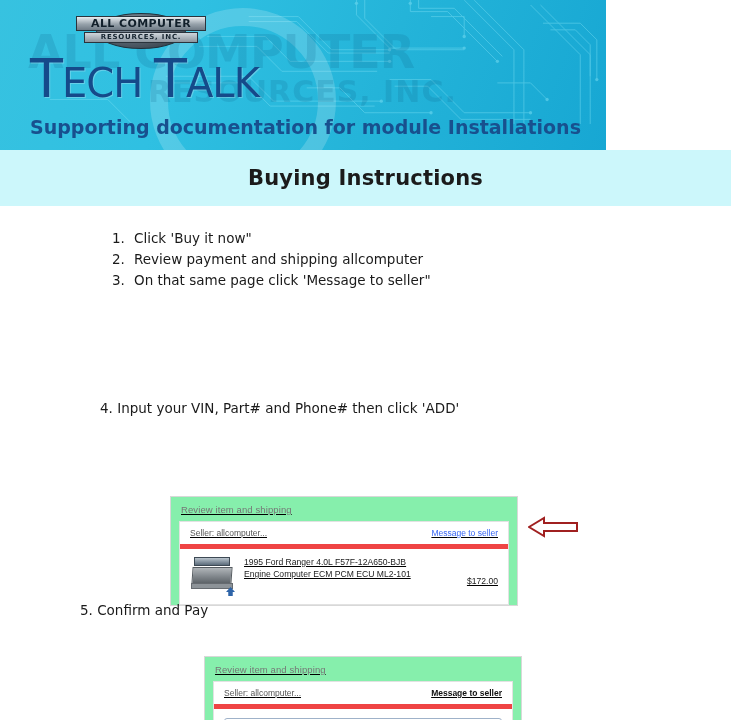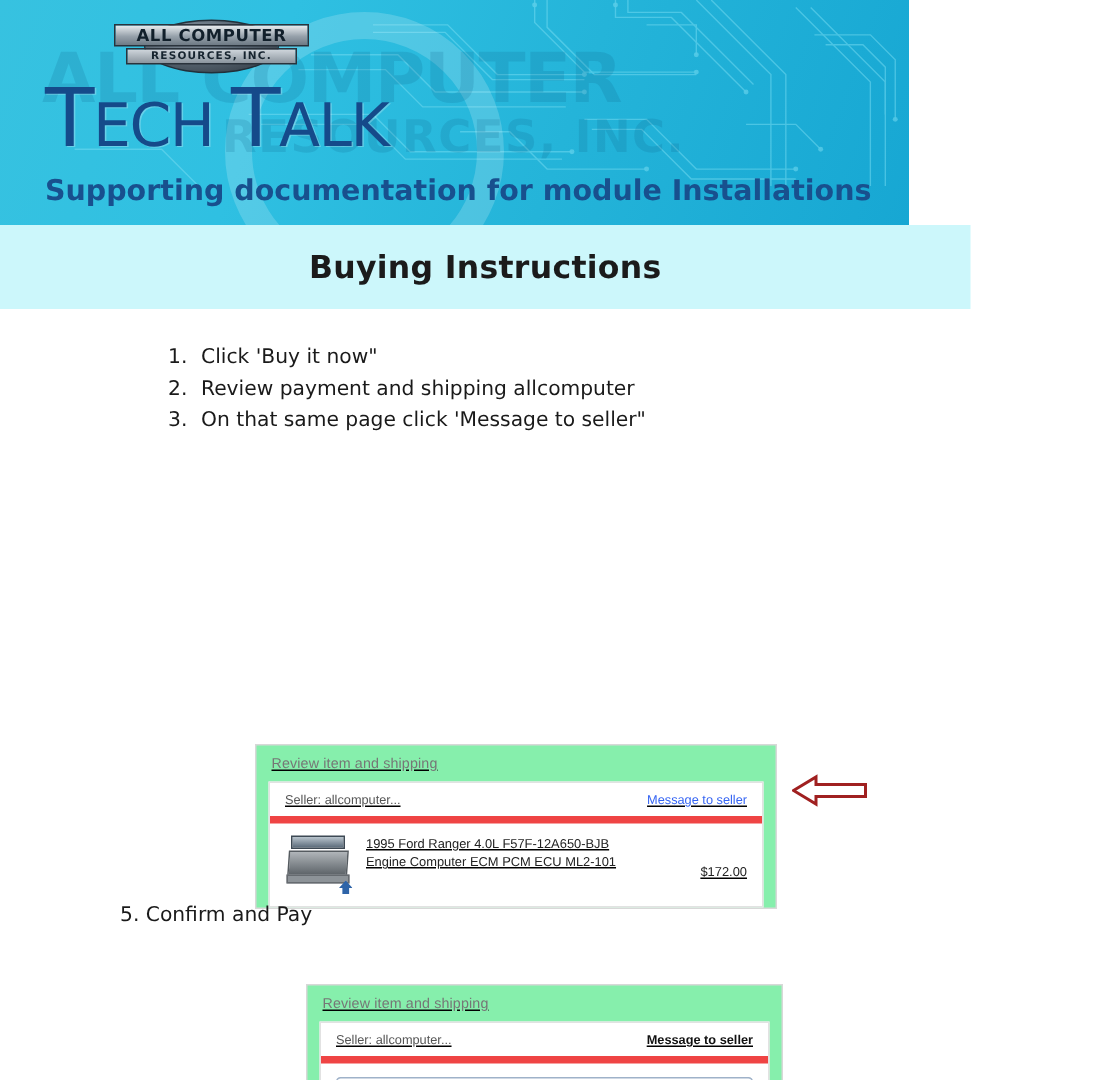--- a/index.html
+++ b/index.html
@@ -146,21 +146,21 @@
     z-index: 4;
     color: #18508e;
     font-family: "DejaVu Sans", sans-serif;
     font-weight: bold;
     font-size: 19px;
     white-space: nowrap;
   }
 
   
   .title-band {
-    width: 647px;
+    width: 731px;
     height: 56px;
     background: #ccf7fb;
     display: flex;
     align-items: center;
     justify-content: center;
   }
   .title-band h1 {
     margin: 0;
     font-family: "DejaVu Sans", sans-serif;
     font-weight: bold;
@@ -483,20 +483,21 @@
         </div>
         <div class="item-price">$172.00</div>
       </div>
     </div>
   </div>
 
   <svg class="arrow-left" viewBox="0 0 50 22">
     <polygon points="1,11 16,2 16,7 49,7 49,15 16,15 16,20" fill="#ffffff" stroke="#a02020" stroke-width="2" stroke-linejoin="miter"></polygon>
   </svg>
 
+  <div class="step4">4. Input your VIN, Part# and Phone# then click 'ADD'</div>
 
   <div class="ebay-panel panel2">
     <div class="panel-head">Review item and shipping</div>
     <div class="panel-card">
       <div class="seller-row">
         <span class="seller-name">Seller: allcomputer...</span>
         <span class="msg-seller-bold">Message to seller</span>
       </div>
       <div class="composer-wrap">
         <div class="composer-box">

